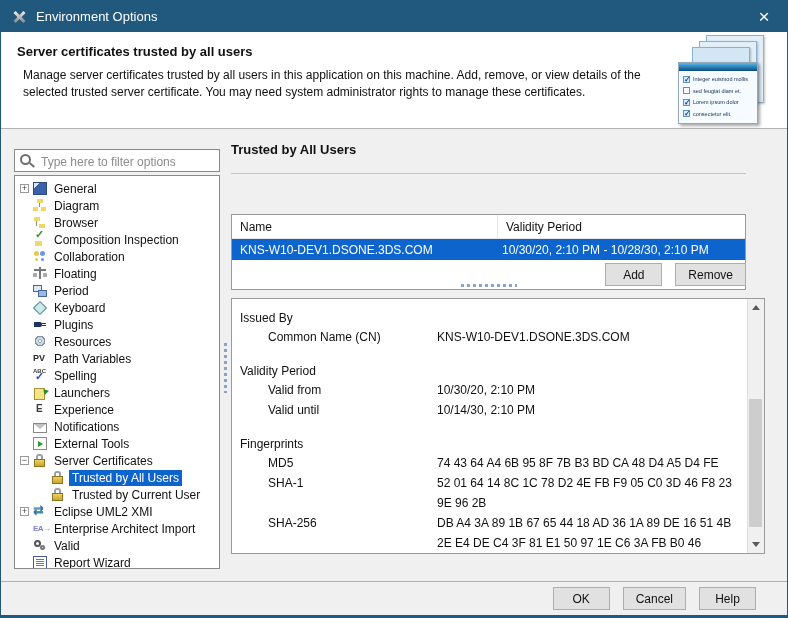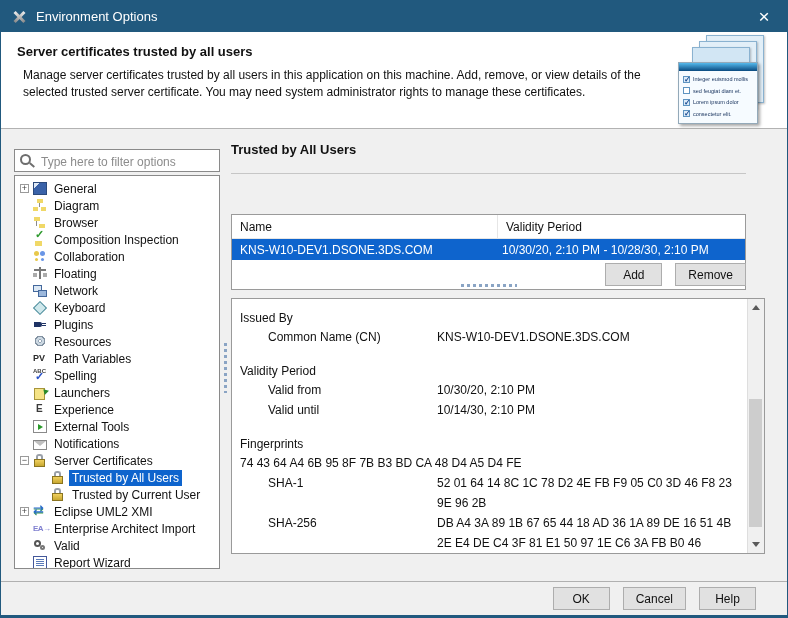--- a/index.html
+++ b/index.html
@@ -270,21 +270,21 @@
           <span class="tlabel">Collaboration</span>
         </div>
         <div class="trow">
           <span class="ebox hidden"></span>
           <span class="ticon floating-icon"></span>
           <span class="tlabel">Floating</span>
         </div>
         <div class="trow">
           <span class="ebox hidden"></span>
           <span class="ticon network-icon"></span>
-          <span class="tlabel">Network</span>
+          <span class="tlabel">Period</span>
         </div>
         <div class="trow">
           <span class="ebox hidden"></span>
           <span class="ticon keyboard-icon"></span>
           <span class="tlabel">Keyboard</span>
         </div>
         <div class="trow">
           <span class="ebox hidden"></span>
           <span class="ticon plugins-icon"></span>
           <span class="tlabel">Plugins</span>
@@ -309,27 +309,27 @@
           <span class="ticon launchers-icon"></span>
           <span class="tlabel">Launchers</span>
         </div>
         <div class="trow">
           <span class="ebox hidden"></span>
           <span class="ticon experience-icon"></span>
           <span class="tlabel">Experience</span>
         </div>
         <div class="trow">
           <span class="ebox hidden"></span>
+          <span class="ticon notifications-icon"></span>
+          <span class="tlabel">Notifications</span>
+        </div>
+        <div class="trow">
+          <span class="ebox hidden"></span>
           <span class="ticon external-tools-icon"></span>
           <span class="tlabel">External Tools</span>
-        </div>
-        <div class="trow">
-          <span class="ebox hidden"></span>
-          <span class="ticon notifications-icon"></span>
-          <span class="tlabel">Notifications</span>
         </div>
         <div class="trow">
           <span class="ebox">−</span>
           <span class="ticon lock-icon"></span>
           <span class="tlabel">Server Certificates</span>
         </div>
         <div class="trow lvl2">
           <span class="ebox hidden"></span>
           <span class="ticon lock-icon"></span>
           <span class="tlabel sel">Trusted by All Users</span>
@@ -405,20 +405,21 @@
                 <div class="dvalue">10/30/20, 2:10 PM</div>
               </div>
               <div class="drow">
                 <div class="dlabel">Valid until</div>
                 <div class="dvalue">10/14/30, 2:10 PM</div>
               </div>
             </div>
             <div class="dsection">
               <div class="dsection-title">Fingerprints</div>
               <div class="drow">
+                <div class="dlabel">MD5</div>
                 <div class="dvalue">74 43 64 A4 6B 95 8F 7B B3 BD CA 48 D4 A5 D4 FE</div>
               </div>
               <div class="drow">
                 <div class="dlabel">SHA-1</div>
                 <div class="dvalue">52 01 64 14 8C 1C 78 D2 4E FB F9 05 C0 3D 46 F8 23 9E 96 2B</div>
               </div>
               <div class="drow">
                 <div class="dlabel">SHA-256</div>
                 <div class="dvalue">DB A4 3A 89 1B 67 65 44 18 AD 36 1A 89 DE 16 51 4B 2E E4 DE C4 3F 81 E1 50 97 1E C6 3A FB B0 46</div>
               </div>

